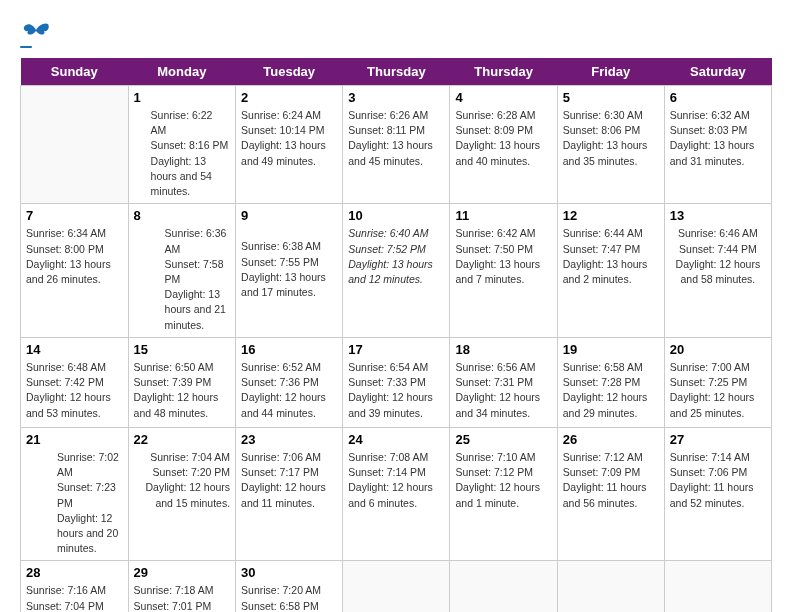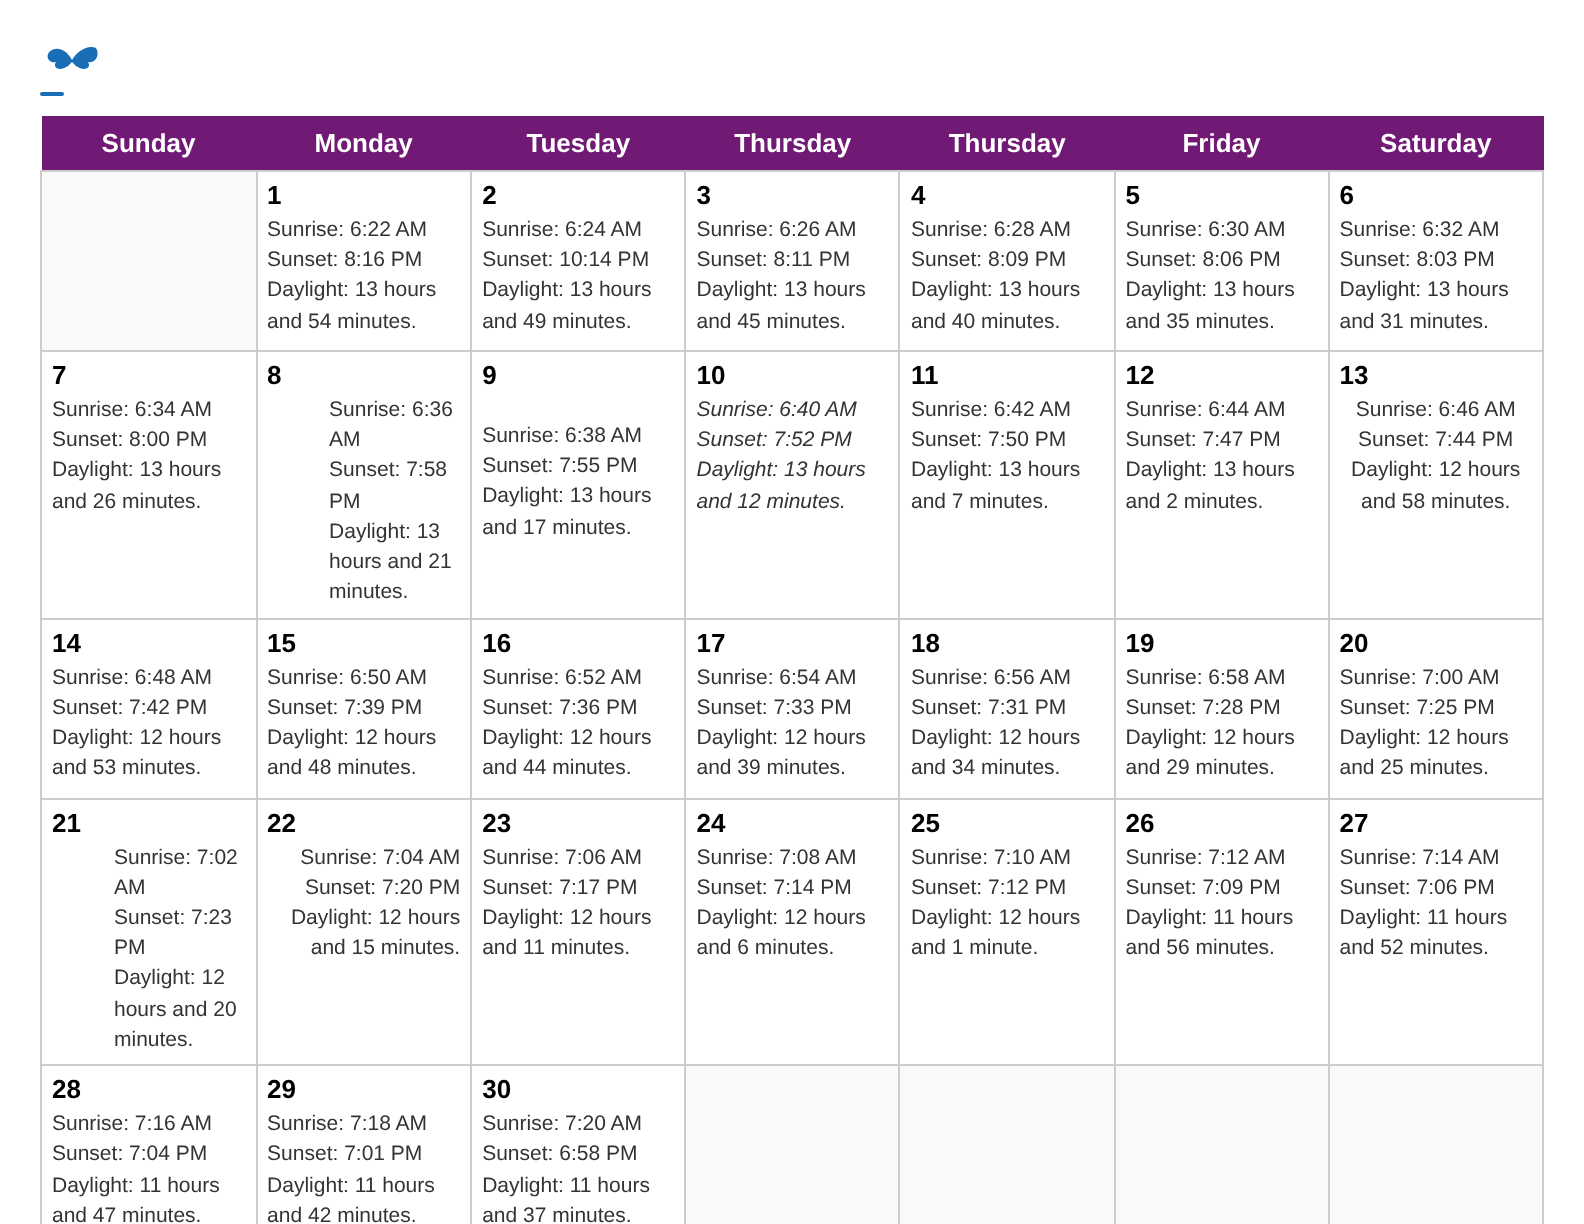--- a/index.html
+++ b/index.html
@@ -111,21 +111,21 @@
         <th>Thursday</th>
         <th>Friday</th>
         <th>Saturday</th>
       </tr>
   </thead>
   <tbody id="calendar-body">
       <tr>
         <td class="empty-cell"></td>
         <td>
           <div class="day-number">1</div>
-          <div class="day-info" style="white-space: pre-line;">Sunrise: 6:22 AM
+          <div class="day-info" style="white-space: pre-line; margin-left: 17px;">Sunrise: 6:22 AM
 Sunset: 8:16 PM
 Daylight: 13 hours and 54 minutes.</div>
         </td>
         <td>
           <div class="day-number">2</div>
           <div class="day-info" style="white-space: pre-line;">Sunrise: 6:24 AM
 Sunset: 10:14 PM
 Daylight: 13 hours and 49 minutes.</div>
         </td>
         <td>

